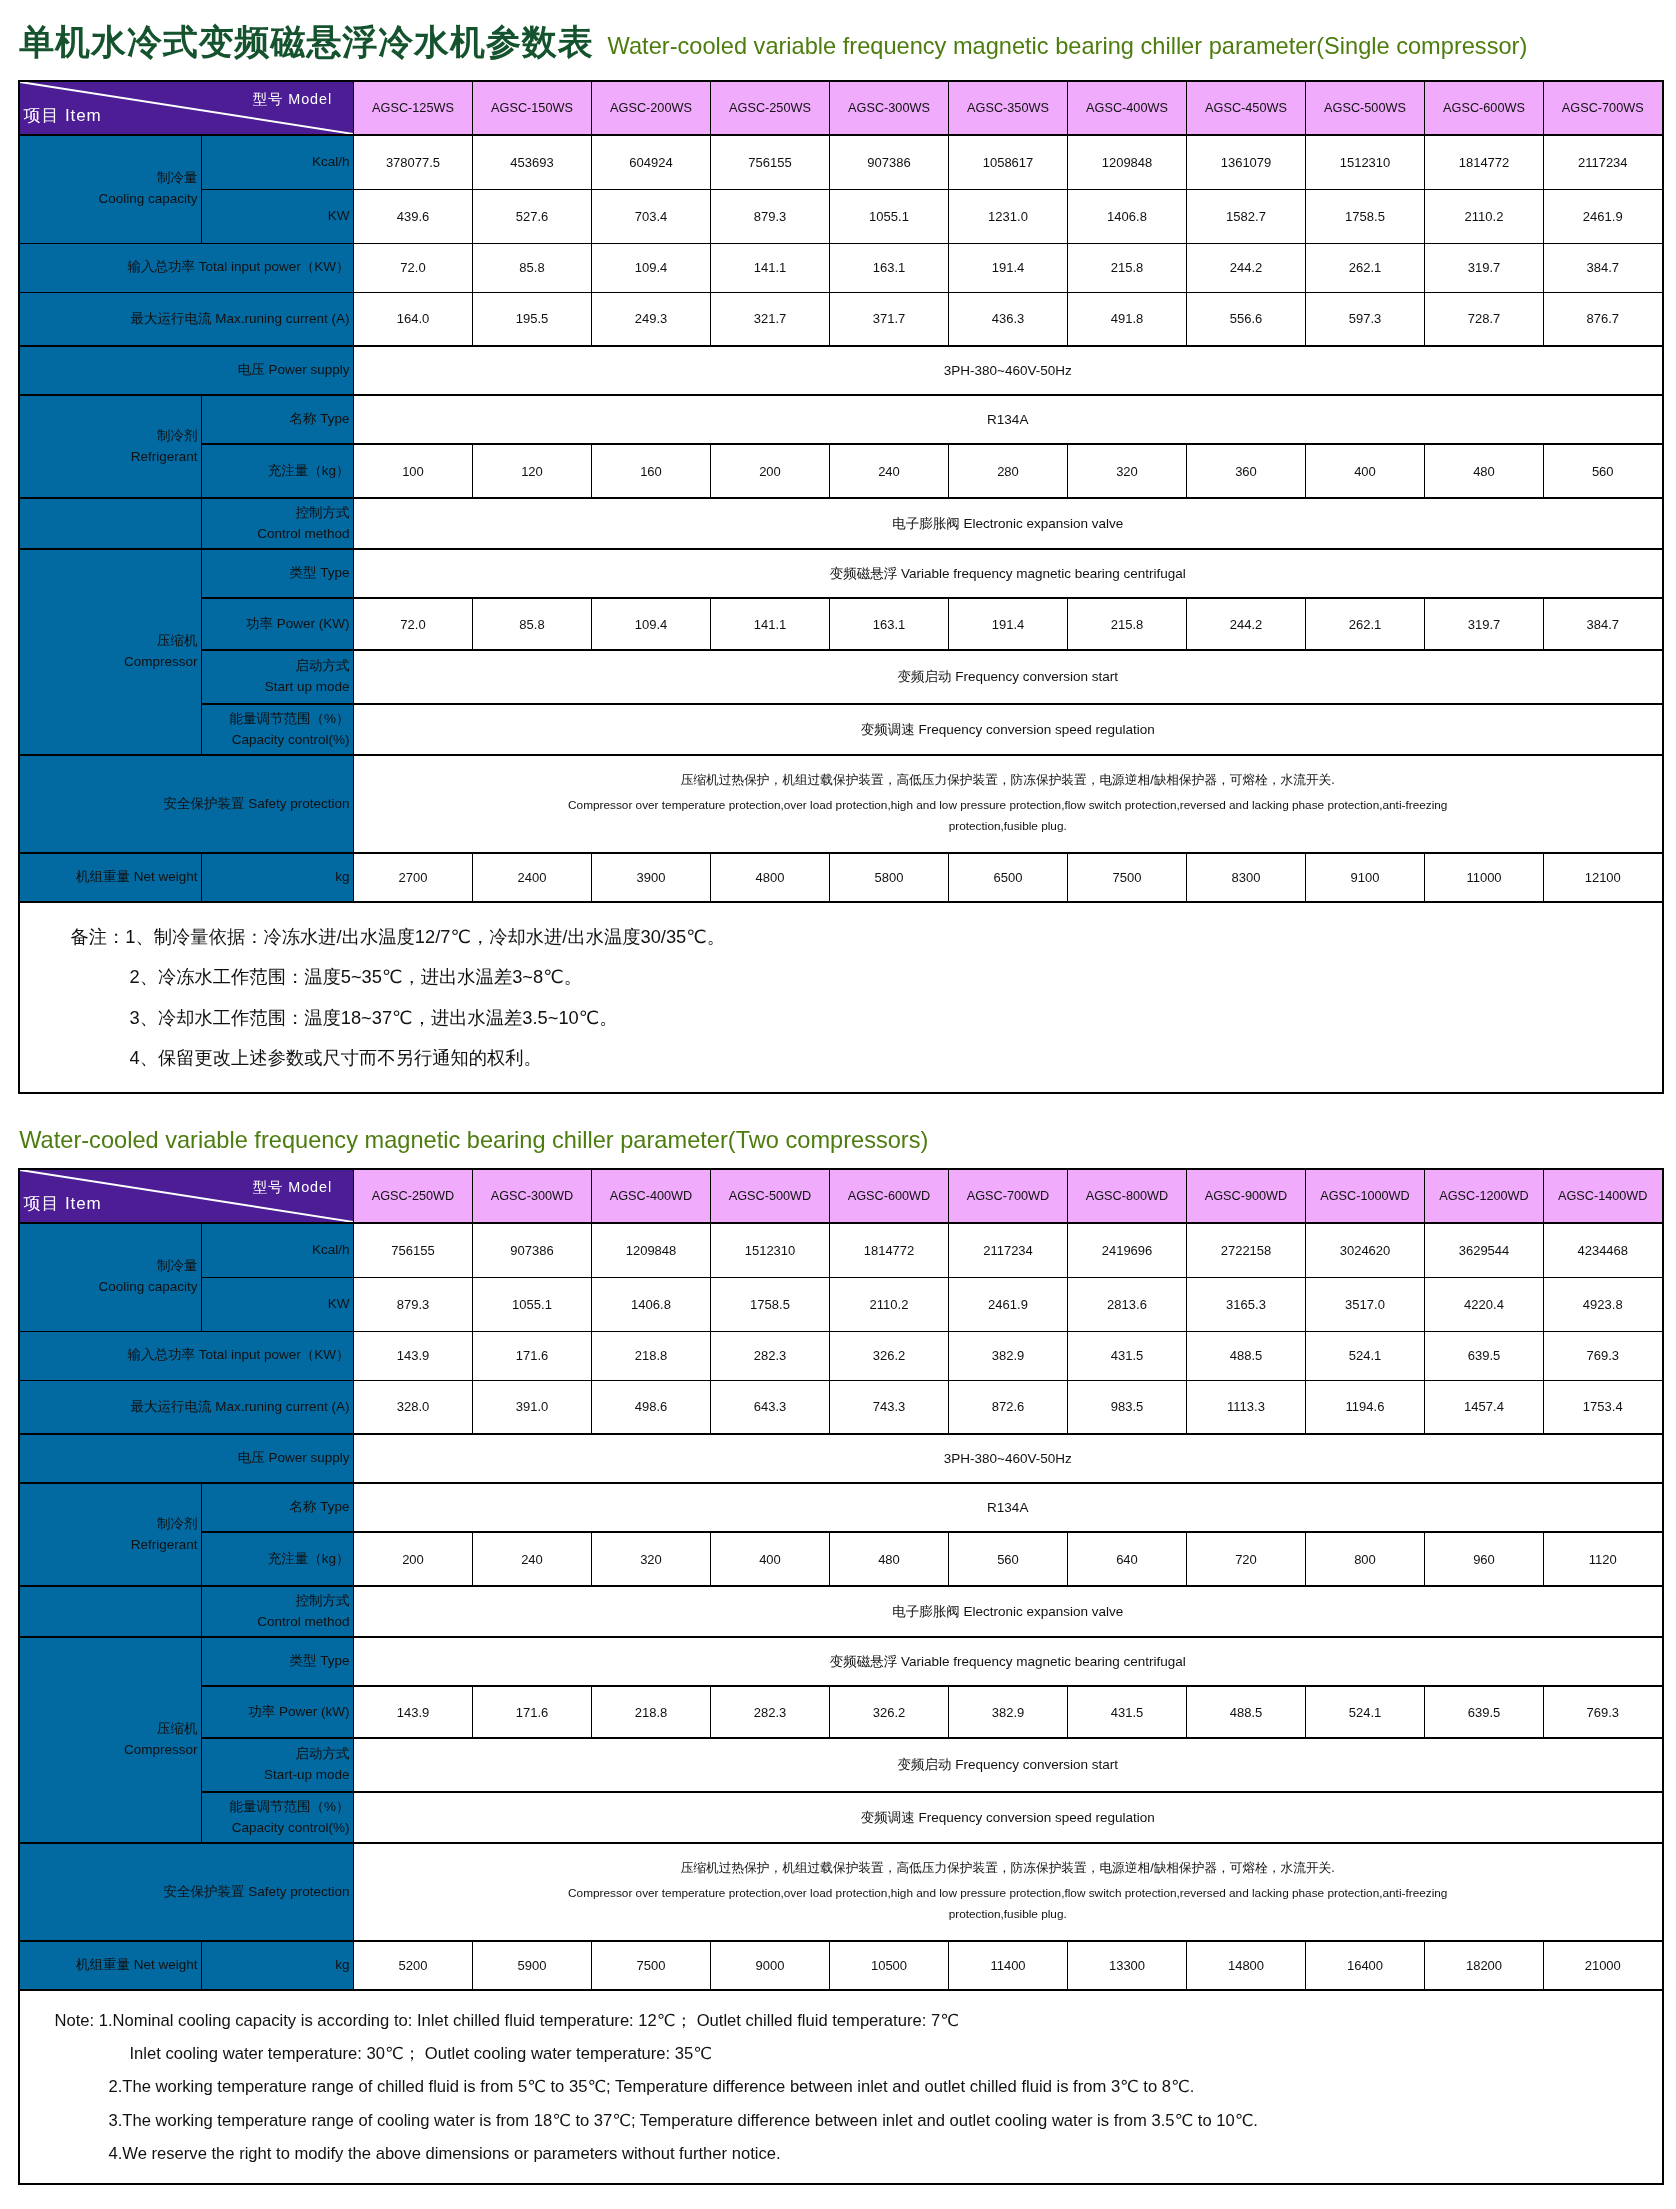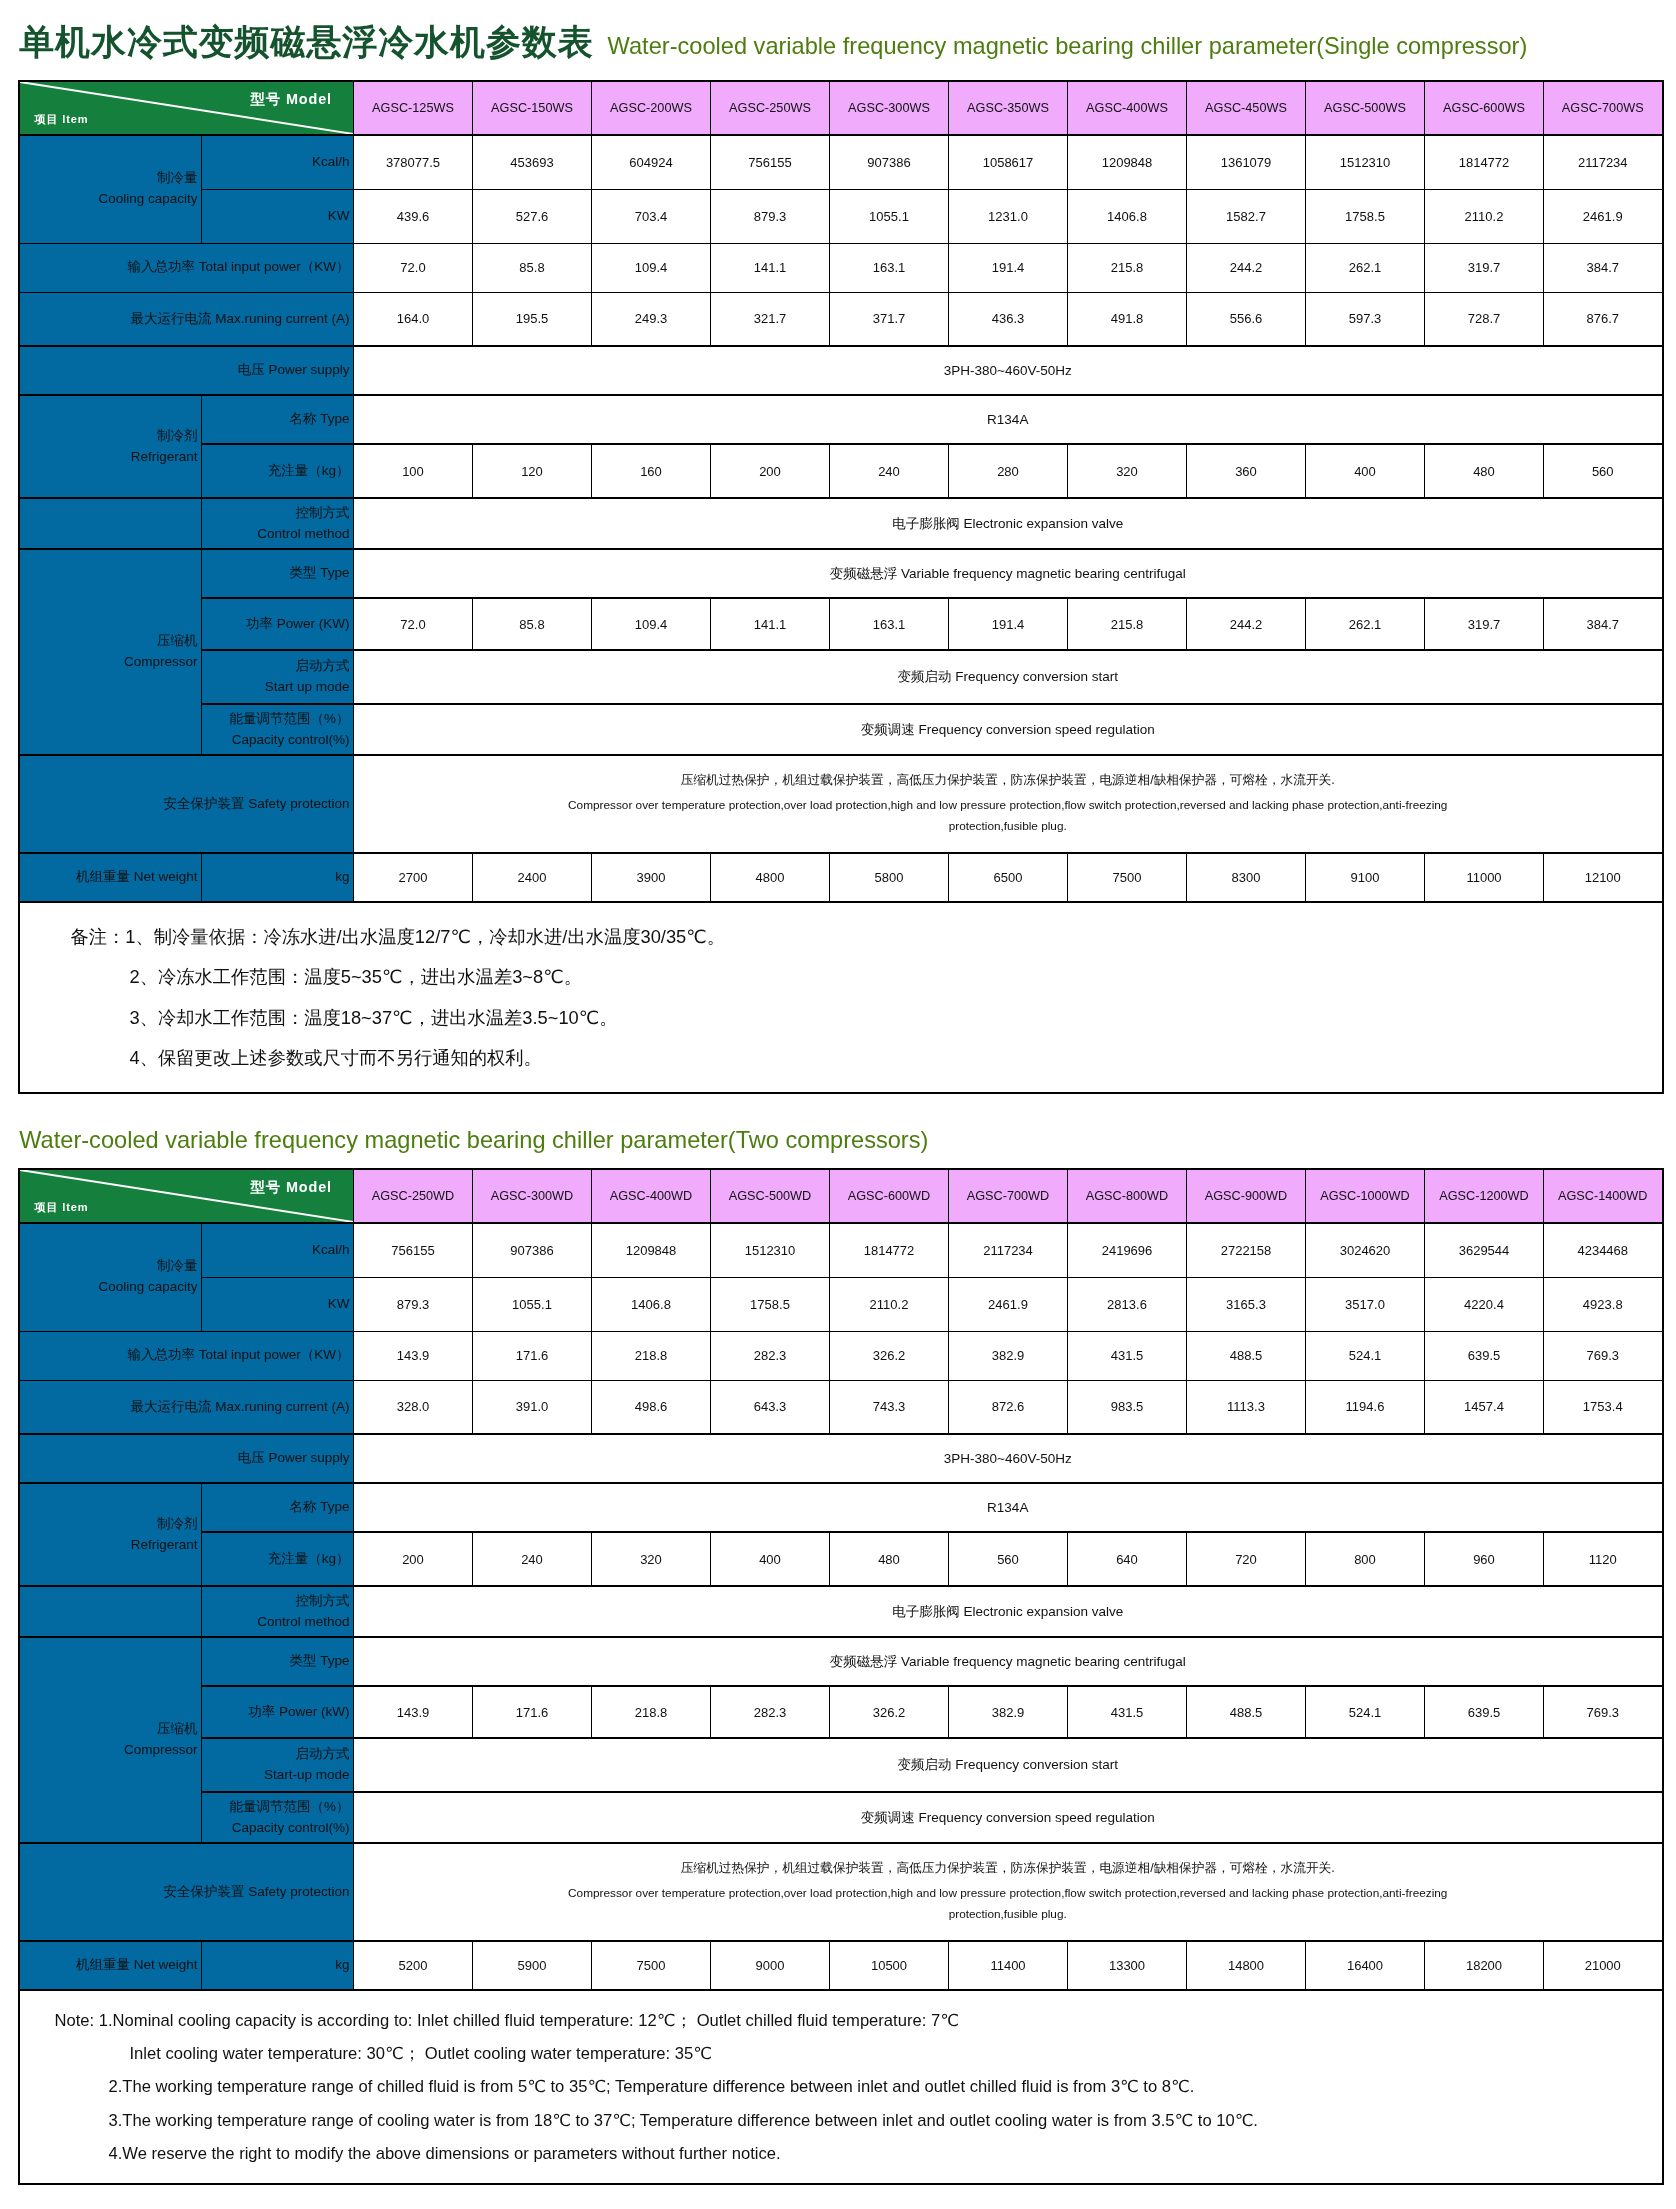--- a/index.html
+++ b/index.html
@@ -38,28 +38,28 @@
 
   tr.h56 { height:49px; } tr.h58 { height:51px; } tr.h60 { height:52px; }
   tr.h62 { height:54px; } tr.hsafe { height:98px; }
   tr.r-head { height:54px; }
   tr.r-head th { border-bottom:2.6px solid #000; }
   tr.sec > td { border-top:2.2px solid #000; }
 
   
   th.diag {
     position:relative;
-    background:#15803d;
+    background:#4c1d95;
     color:#fff;
     padding:0;
-    font-weight:bold;
+    font-weight:normal;
   }
   .diag-svg { position:absolute; left:0; top:0; width:100%; height:100%; display:block; }
   .diag-model { position:absolute; top:7.9px; right:21px; font-size:14.4px; letter-spacing:0.9px; }
-  .diag-item  { position:absolute; bottom:7px; left:15px; font-size:11px; letter-spacing:0.9px; }
+  .diag-item  { position:absolute; bottom:7px; left:4px; font-size:17px; letter-spacing:0.9px; }
 
   th.model-cell {
     background:#f0abfc;
     font-weight:normal;
     font-size:12.7px;
     white-space:nowrap;
     padding:1.7px 0.9px;
   }
 
   td.lab {

